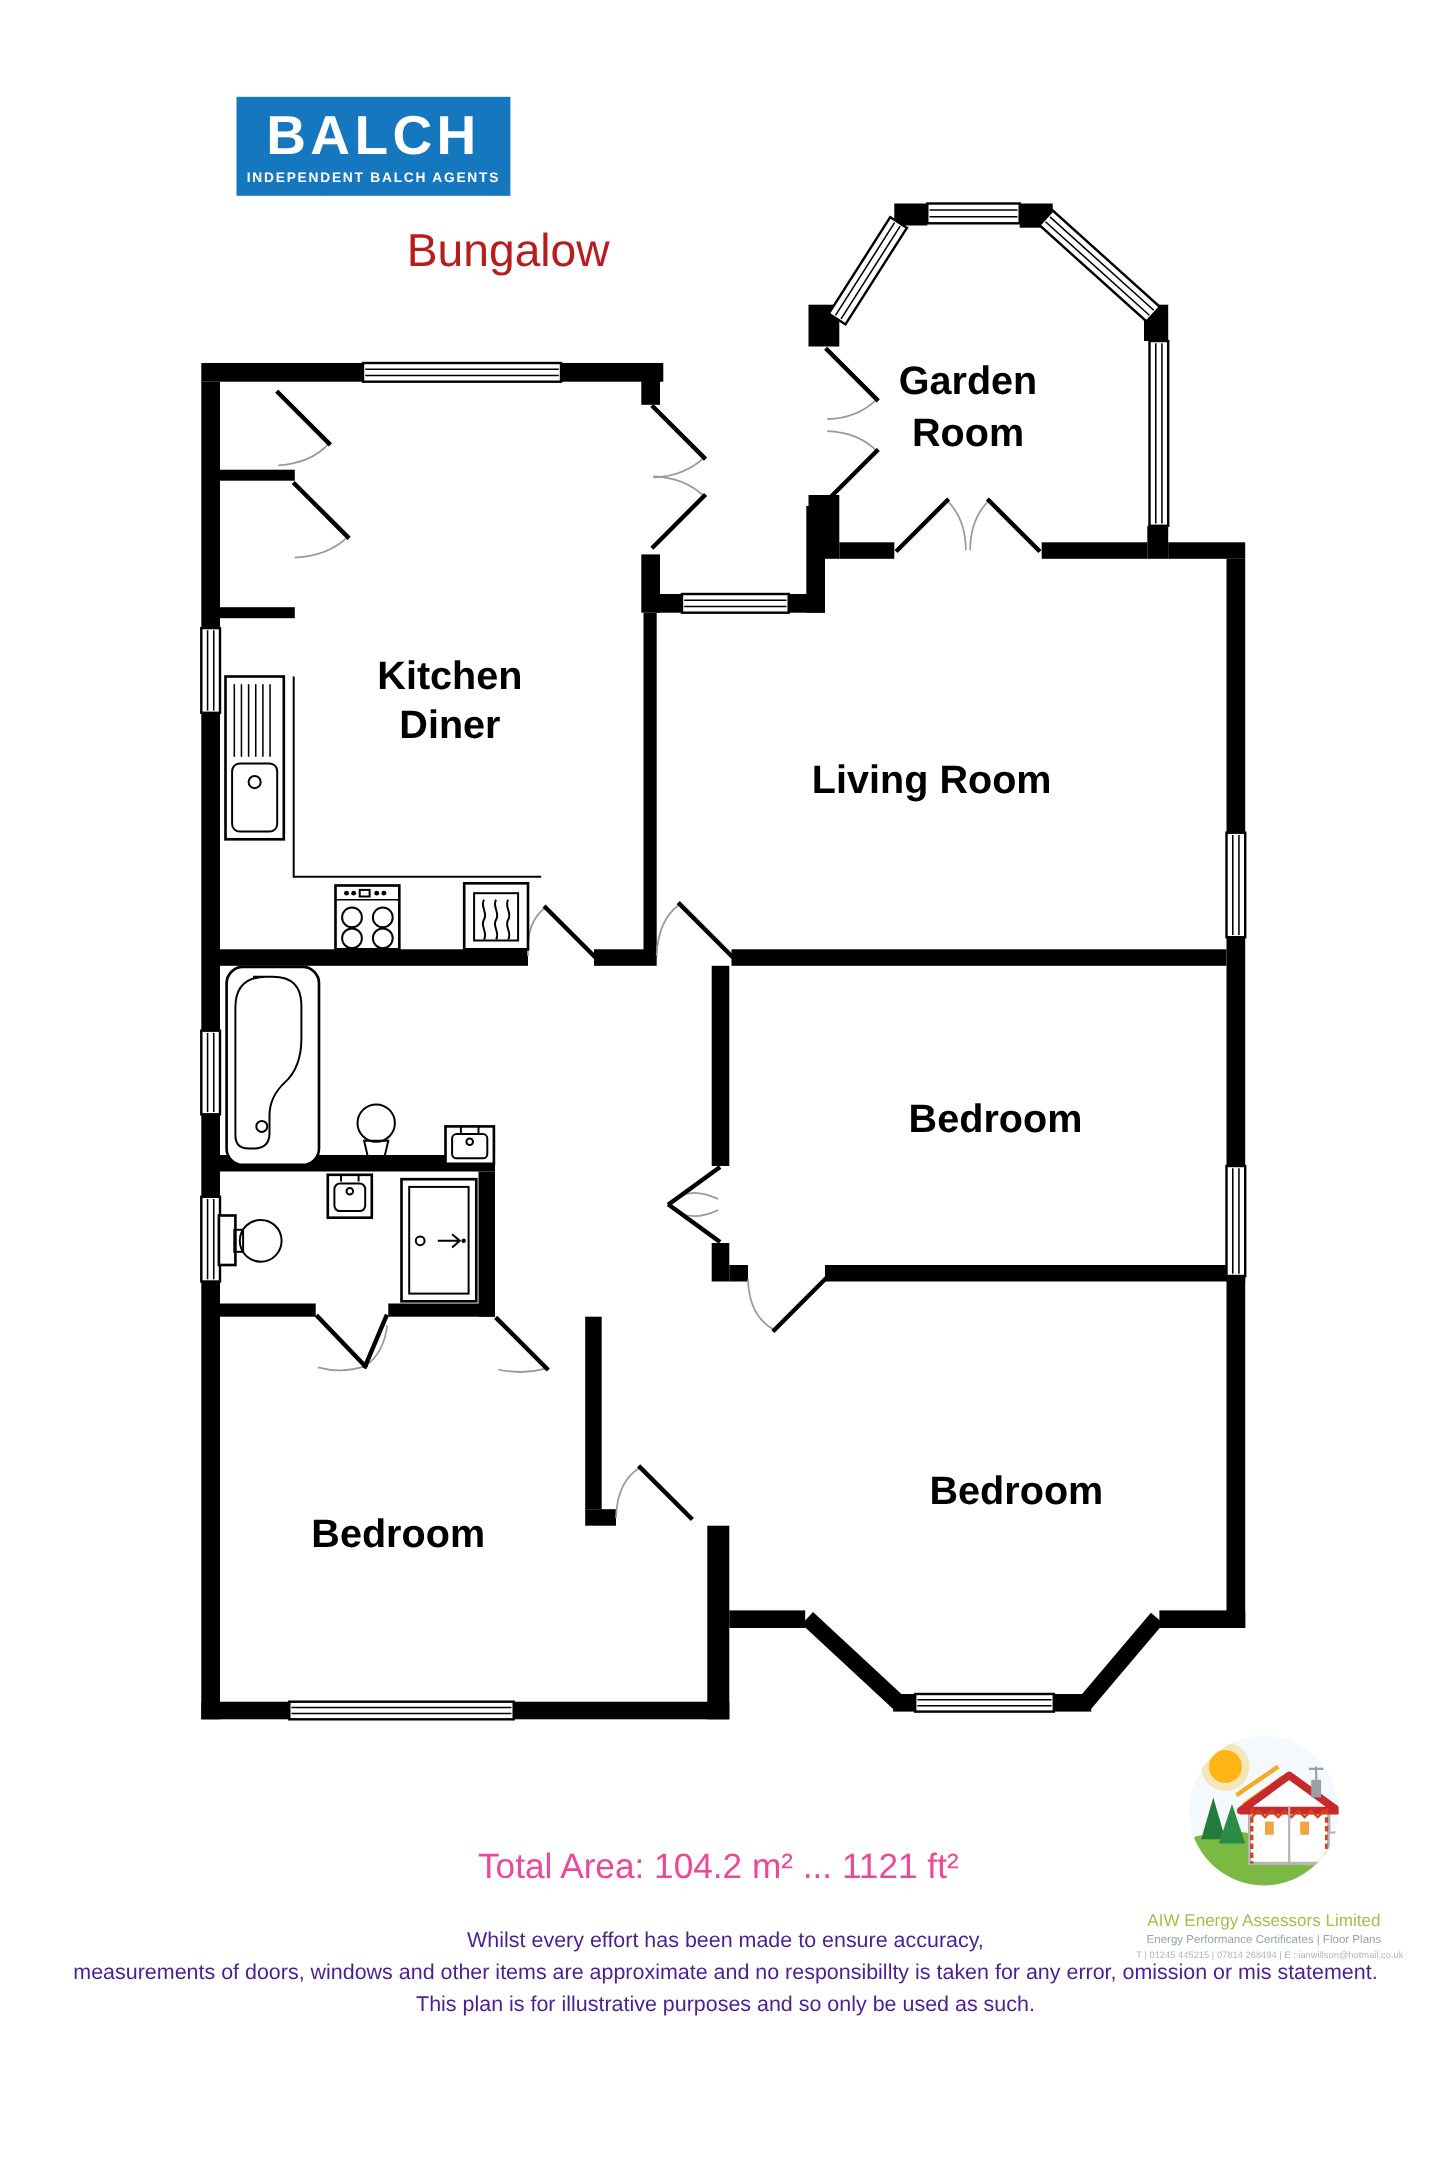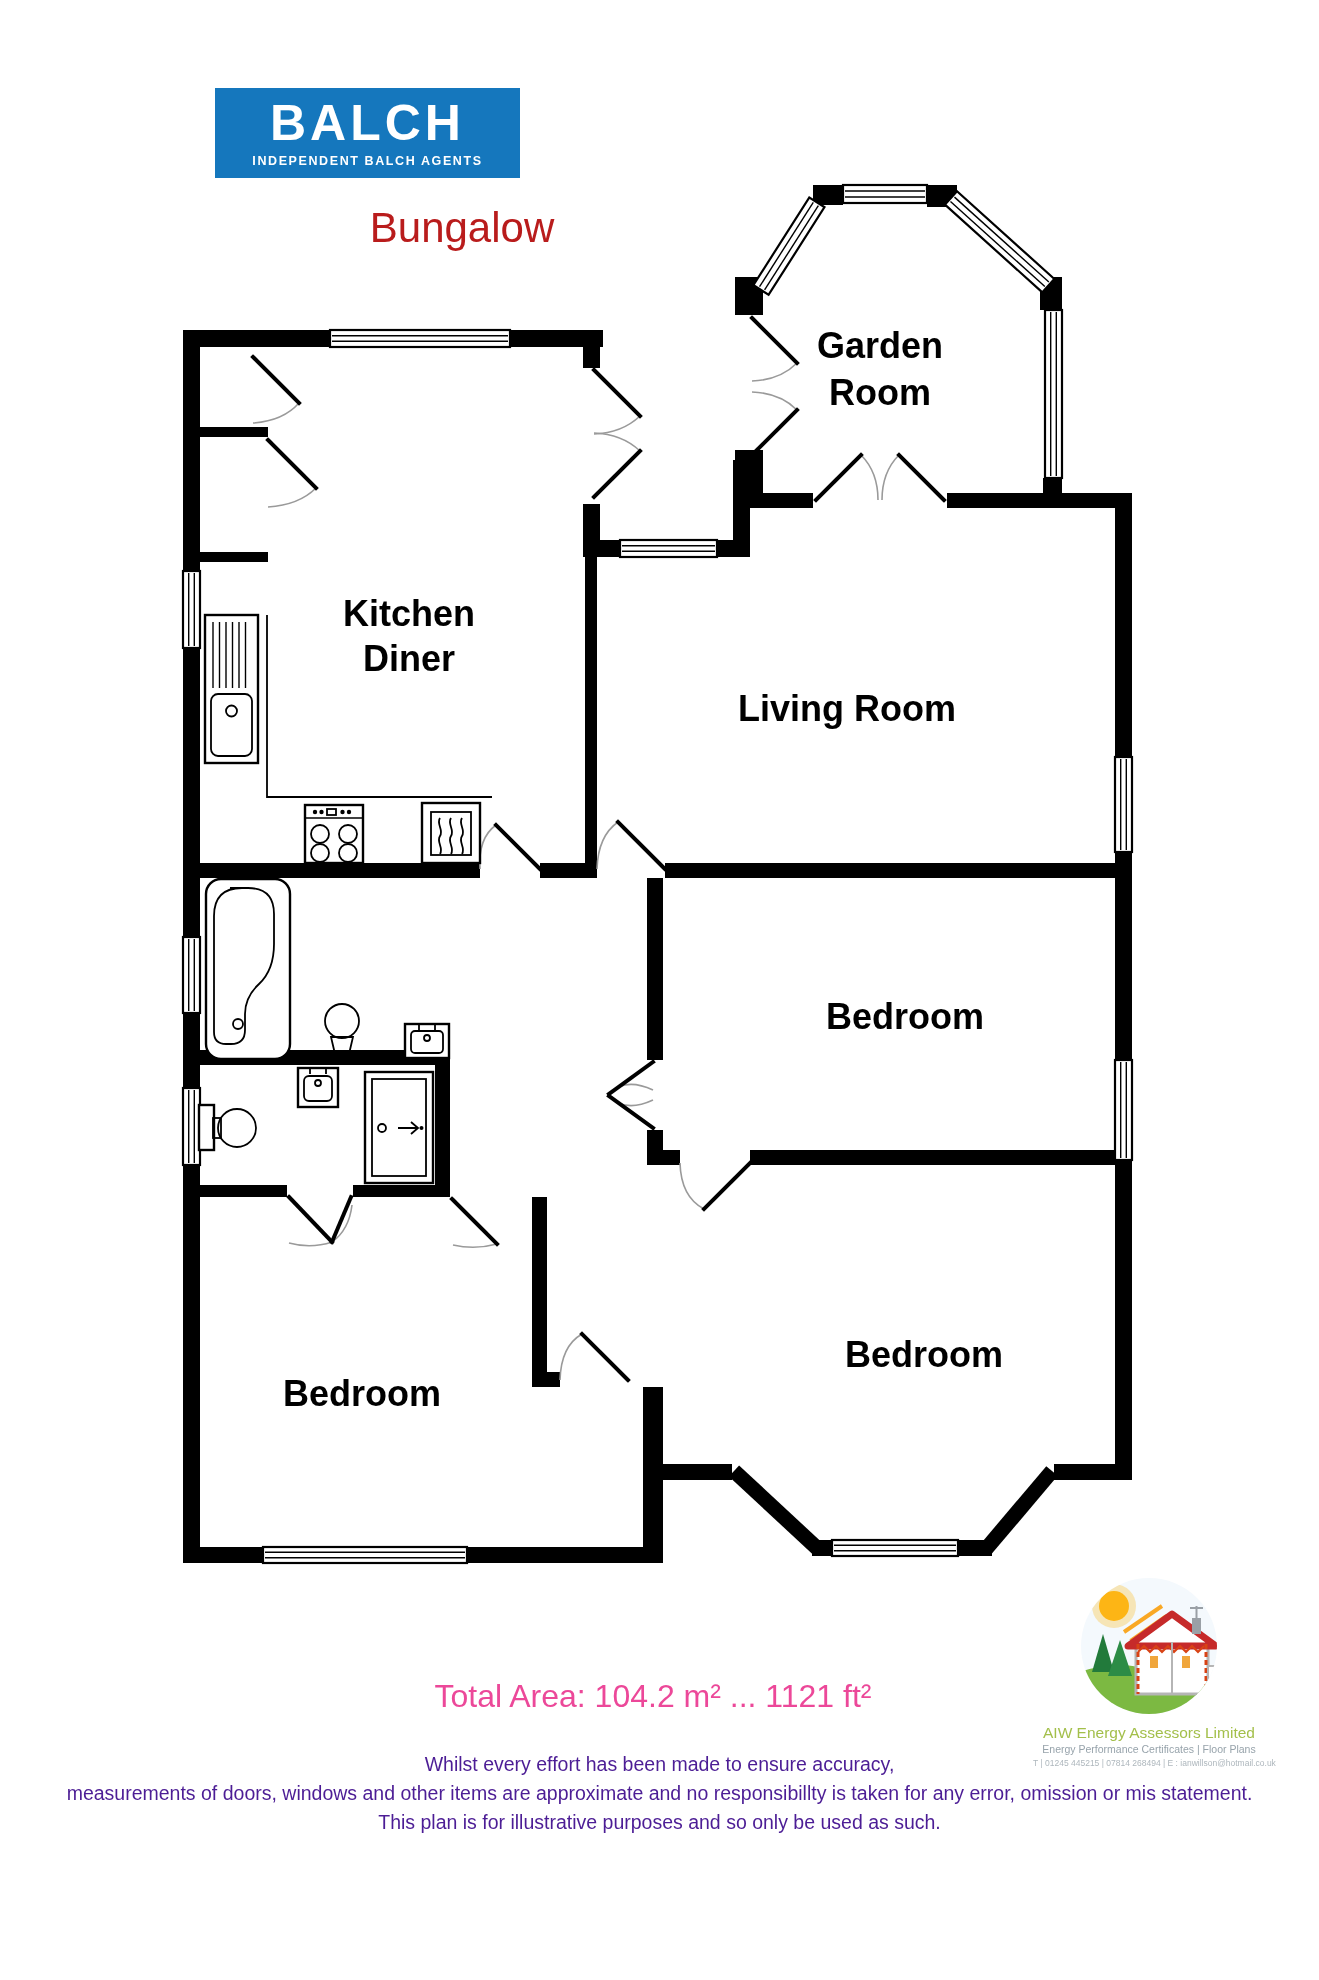--- a/index.html
+++ b/index.html
@@ -1,40 +1,40 @@
 <!DOCTYPE html>
 <html><head>
 <meta charset="utf-8">
 <style>
   html,body{margin:0;padding:0;background:#fff}
   .page{position:relative;width:1319px;height:1980px;background:#fff;
         font-family:"Liberation Sans",sans-serif;overflow:hidden;color:#111}
 
   
-  .balch{position:absolute;left:215px;top:88px;width:305px;height:90px;background:#1577bd;
+  .balch{position:absolute;left:215px;top:88px;width:249px;height:90px;background:#1577bd;
          color:#fff;display:flex;flex-direction:column;align-items:center;justify-content:center}
   .balch-name{font-size:50px;font-weight:bold;letter-spacing:4px;line-height:1}
   .balch-tag{font-size:12.5px;font-weight:bold;letter-spacing:1.6px;margin-top:6px}
 
   
   .title{position:absolute;left:262px;top:204px;width:400px;text-align:center;
          font-size:42px;font-weight:normal;color:#b91c1c}
 
   .plan-svg{position:absolute;left:0;top:0}
 
   .total{position:absolute;top:1678px;left:153px;width:1000px;text-align:center;
          font-size:32px;color:#ec4899}
 
   .disc{position:absolute;top:1750px;left:0;width:1319px;text-align:center;
         font-size:19.5px;line-height:29px;color:#4c1d95}
 
   
   .assessor{position:absolute;left:1033px;top:1576px;width:232px;text-align:center}
   .assessor svg{display:block;margin:0 auto}
-  .aiw-name{font-size:15.5px;color:#a3bf4a;margin-top:6px;white-space:nowrap}
+  .aiw-name{font-size:15.5px;color:#a3bf4a;margin-top:20px;white-space:nowrap}
   .aiw-serv{font-size:10.5px;color:#97a3ab;margin-top:1px;white-space:nowrap}
   .aiw-contact{font-size:8.5px;color:#aeb7bd;margin-top:3px;white-space:nowrap}
 
   
   .wall{fill:#000}
   .wall-line{stroke:#000;stroke-width:15;fill:none}
   .win{fill:#fff;stroke:#000;stroke-width:2.2}
   .winline{stroke:#000;stroke-width:1.4}
   .leaf{stroke:#000;stroke-width:4;fill:none;stroke-linecap:square}
   .arc{stroke:#9a9a9a;stroke-width:1.6;fill:none}

